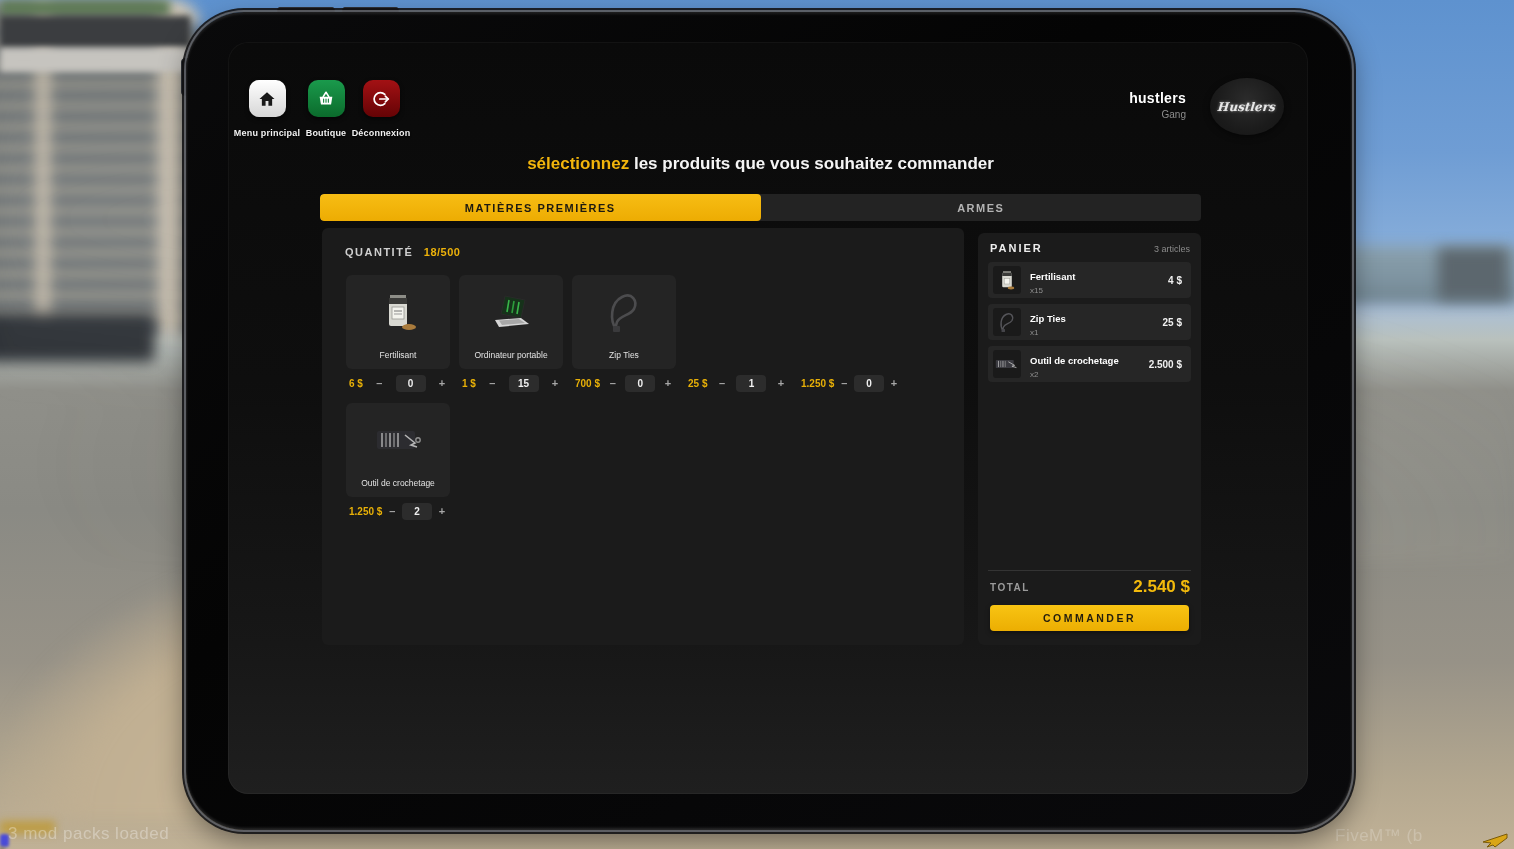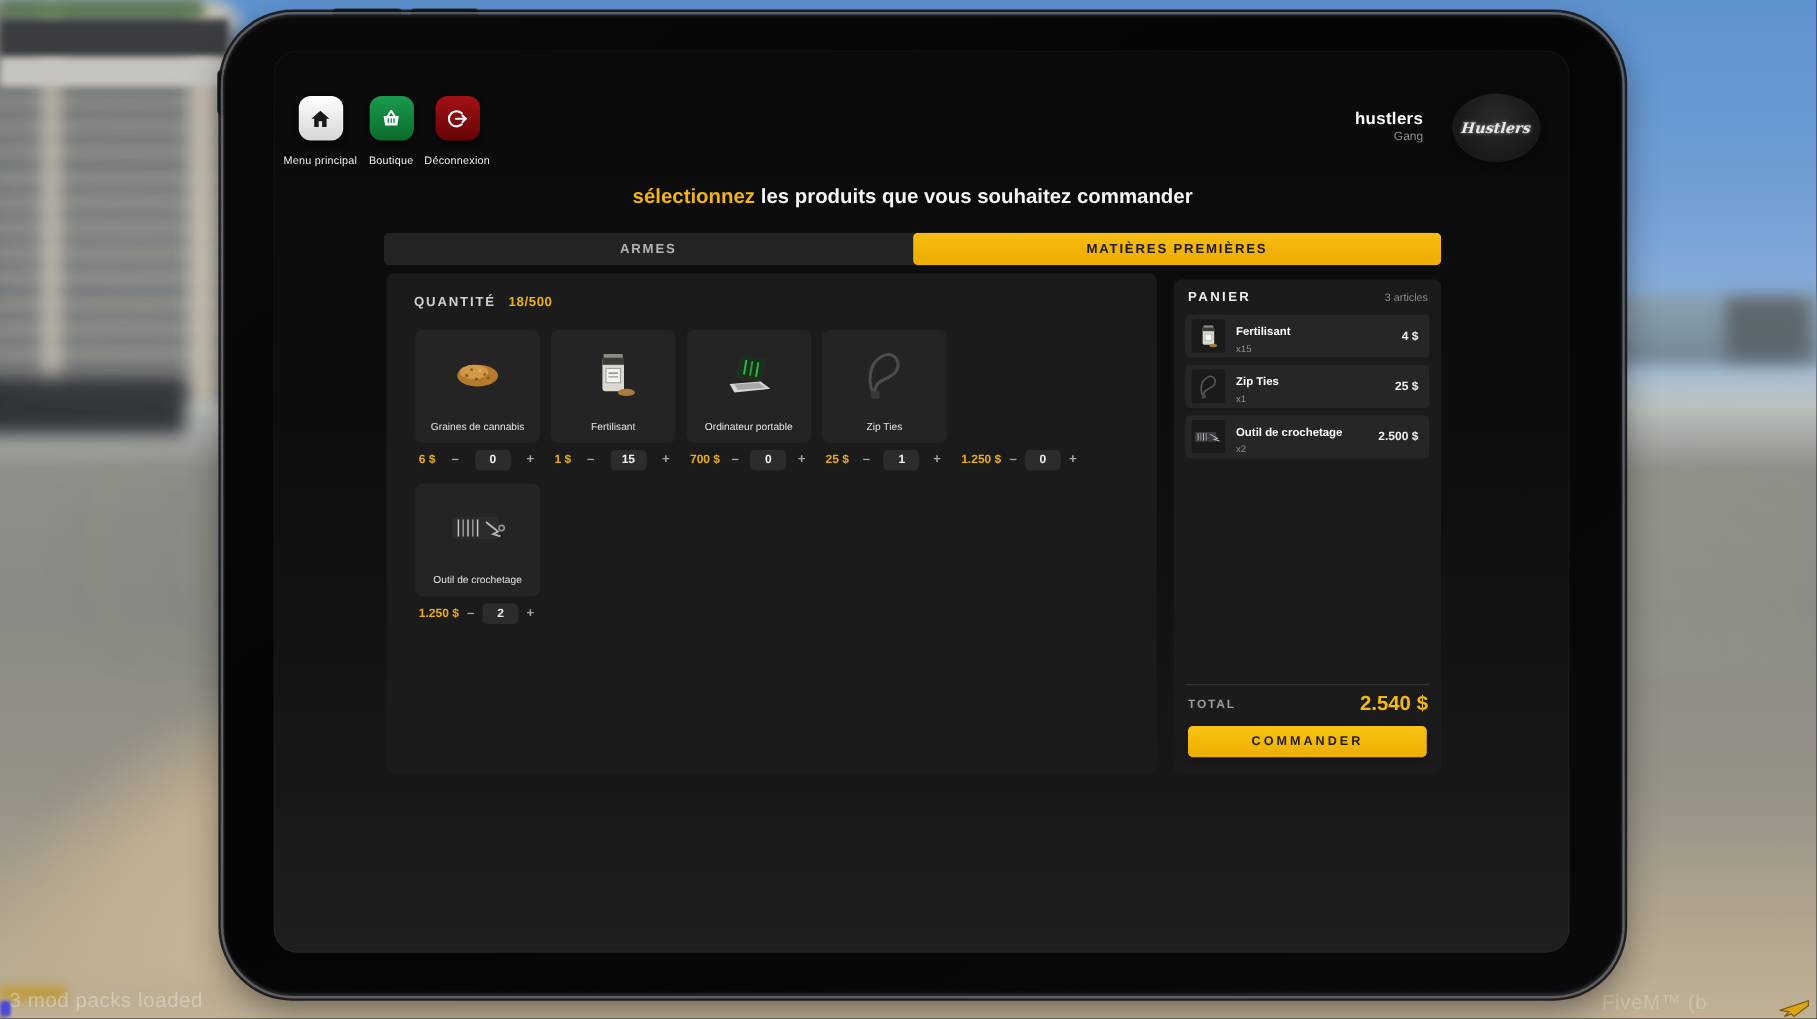--- a/index.html
+++ b/index.html
@@ -54,21 +54,21 @@
     box-shadow:inset 0 0 0 1px rgba(255,255,255,.04);
   }
 
   
   .nav-item { position:absolute; width:74px; text-align:center; }
   .nav-ico { display:inline-block; width:37px; height:37px; border-radius:10px; position:relative; box-shadow:0 2px 4px rgba(0,0,0,.6); }
   .nav-ico svg { position:absolute; left:50%; top:50%; transform:translate(-50%,-50%); }
   .ico-home { background:linear-gradient(180deg,#ffffff,#d6d6d6); }
   .ico-basket { background:linear-gradient(180deg,#1a9a4c,#0b6b2c); }
   .ico-logout { background:linear-gradient(180deg,#a31114,#650305); }
-  .nav-label { display:block; margin-top:7px; font-size:9px; font-weight:normal; color:#f2f2f2; letter-spacing:.2px; text-shadow:0 1px 2px #000; }
+  .nav-label { display:block; margin-top:7px; font-size:9px; font-weight:bold; color:#f2f2f2; letter-spacing:.2px; text-shadow:0 1px 2px #000; }
 
   
   .org { position:absolute; top:48px; right:122px; text-align:right; }
   .org-name { font-size:14px; font-weight:bold; color:#fff; letter-spacing:.3px; }
   .org-type { font-size:10px; color:#8d8d8d; margin-top:3px; }
   .org-logo { position:absolute; top:36px; left:982px; width:74px; height:57px; border-radius:50%;
     background:radial-gradient(circle at 50% 40%, #2c2c2c 0%, #1b1b1b 60%, #141414 100%);
     display:flex; align-items:center; justify-content:center; box-shadow:0 2px 6px rgba(0,0,0,.5); }
   .org-logo span { font-family:"DejaVu Serif", serif; font-style:italic; font-weight:bold; font-size:12px; color:#e8e8e8; transform:skewX(-6deg); text-shadow:0 0 3px rgba(255,255,255,.55); }
 
@@ -188,46 +188,31 @@
       </div>
       <div class="org-logo">
         <span>Hustlers</span>
       </div>
 
       <div class="page-title">
         <span class="hl">sélectionnez</span><span> les produits que vous souhaitez commander</span>
       </div>
 
       <div class="tabs">
+        <div class="tab active">MATIÈRES PREMIÈRES</div>
         <div class="tab">ARMES</div>
-        <div class="tab active">MATIÈRES PREMIÈRES</div>
       </div>
 
       <div class="panel products-panel">
         <div class="qty-head">
           <span>QUANTITÉ</span>
           <span class="qty-val">18/500</span>
         </div>
 
         <div class="card-row row-1">
-          <div class="p-card">
-            <span class="p-img">
-              <svg width="46" height="30" viewBox="0 0 46 30">
-                <ellipse cx="23" cy="16" rx="17" ry="9" fill="#b5792f"></ellipse>
-                <ellipse cx="20" cy="13" rx="12" ry="6" fill="#d29a48"></ellipse>
-                <circle cx="14" cy="16" r="1.4" fill="#8a5a1e"></circle>
-                  <circle cx="22" cy="19" r="1.4" fill="#8a5a1e"></circle>
-                <circle cx="29" cy="15" r="1.4" fill="#9c6a26"></circle>
-                  <circle cx="25" cy="12" r="1.4" fill="#e2b066"></circle>
-                <circle cx="18" cy="11" r="1.2" fill="#8a5a1e"></circle>
-                  <circle cx="32" cy="18" r="1.2" fill="#8a5a1e"></circle>
-              </svg>
-            </span>
-            <span class="p-name">Graines de cannabis</span>
-          </div>
           <div class="p-card">
             <span class="p-img">
               <svg width="40" height="42" viewBox="0 0 40 42">
                 <rect x="12" y="4" width="16" height="3" fill="#8d8d87"></rect>
                 <rect x="11" y="7" width="18" height="28" rx="2" fill="#d9d9d2"></rect>
                 <rect x="11" y="7" width="18" height="6" fill="#3a3a38"></rect>
                 <rect x="14" y="16" width="12" height="12" fill="#f4f4ee" stroke="#9a9a94" stroke-width="0.8"></rect>
                 <line x1="16" y1="20" x2="24" y2="20" stroke="#777" stroke-width="1"></line>
                 <line x1="16" y1="23" x2="24" y2="23" stroke="#999" stroke-width="1"></line>
                 <ellipse cx="31" cy="36" rx="7" ry="3" fill="#a97b3c"></ellipse>

